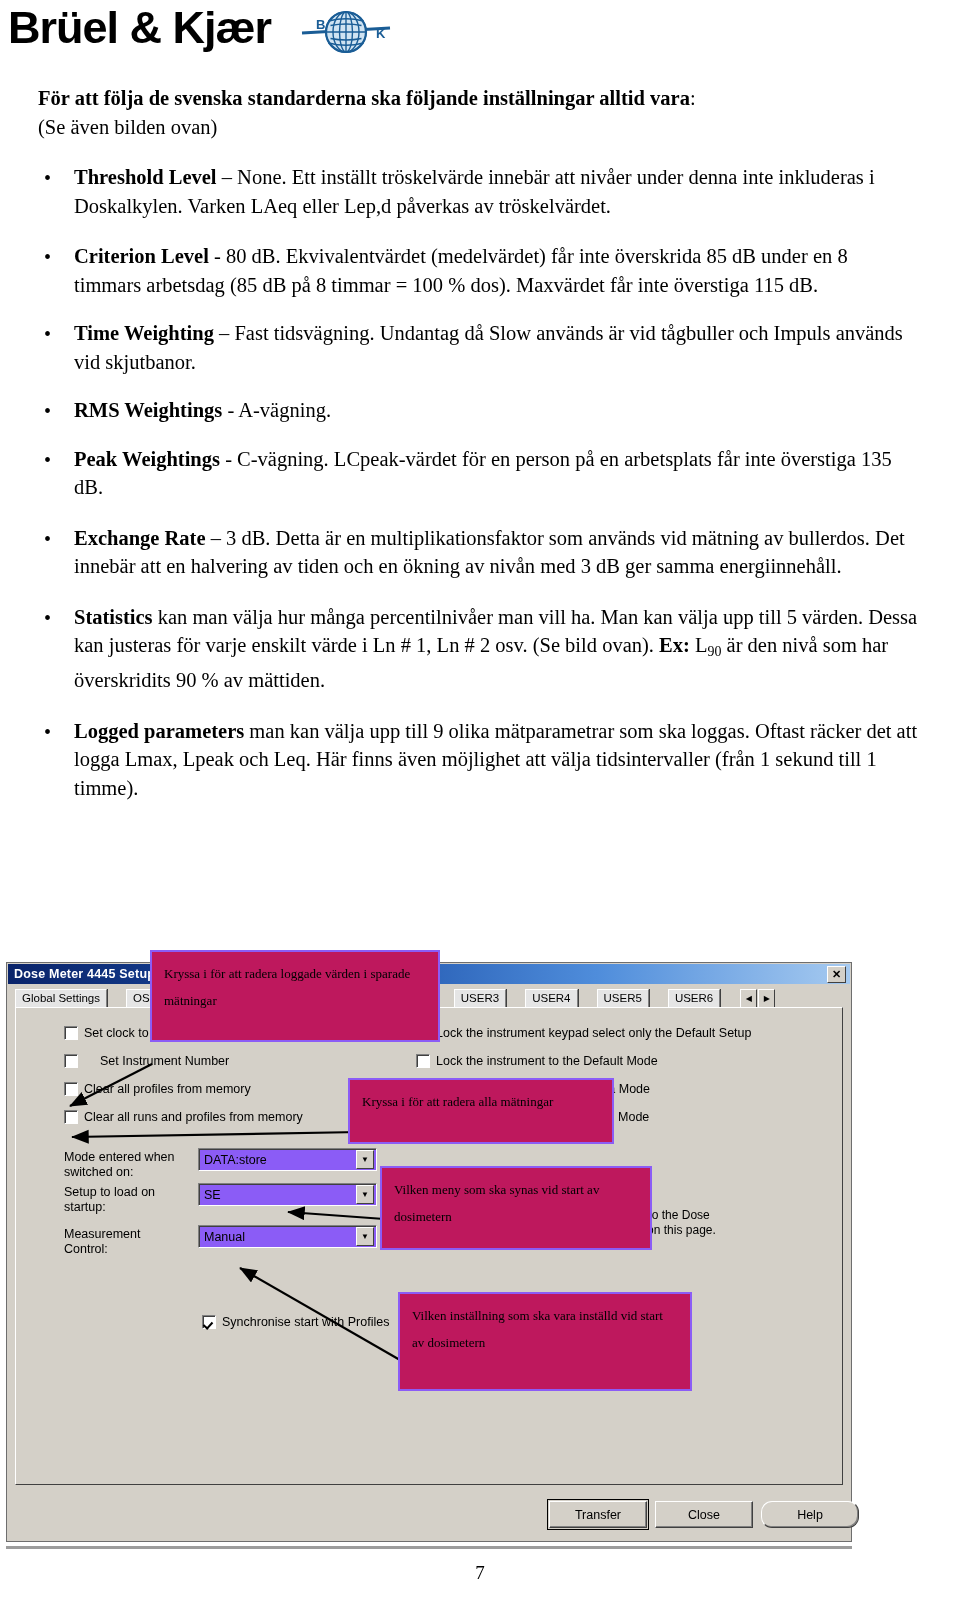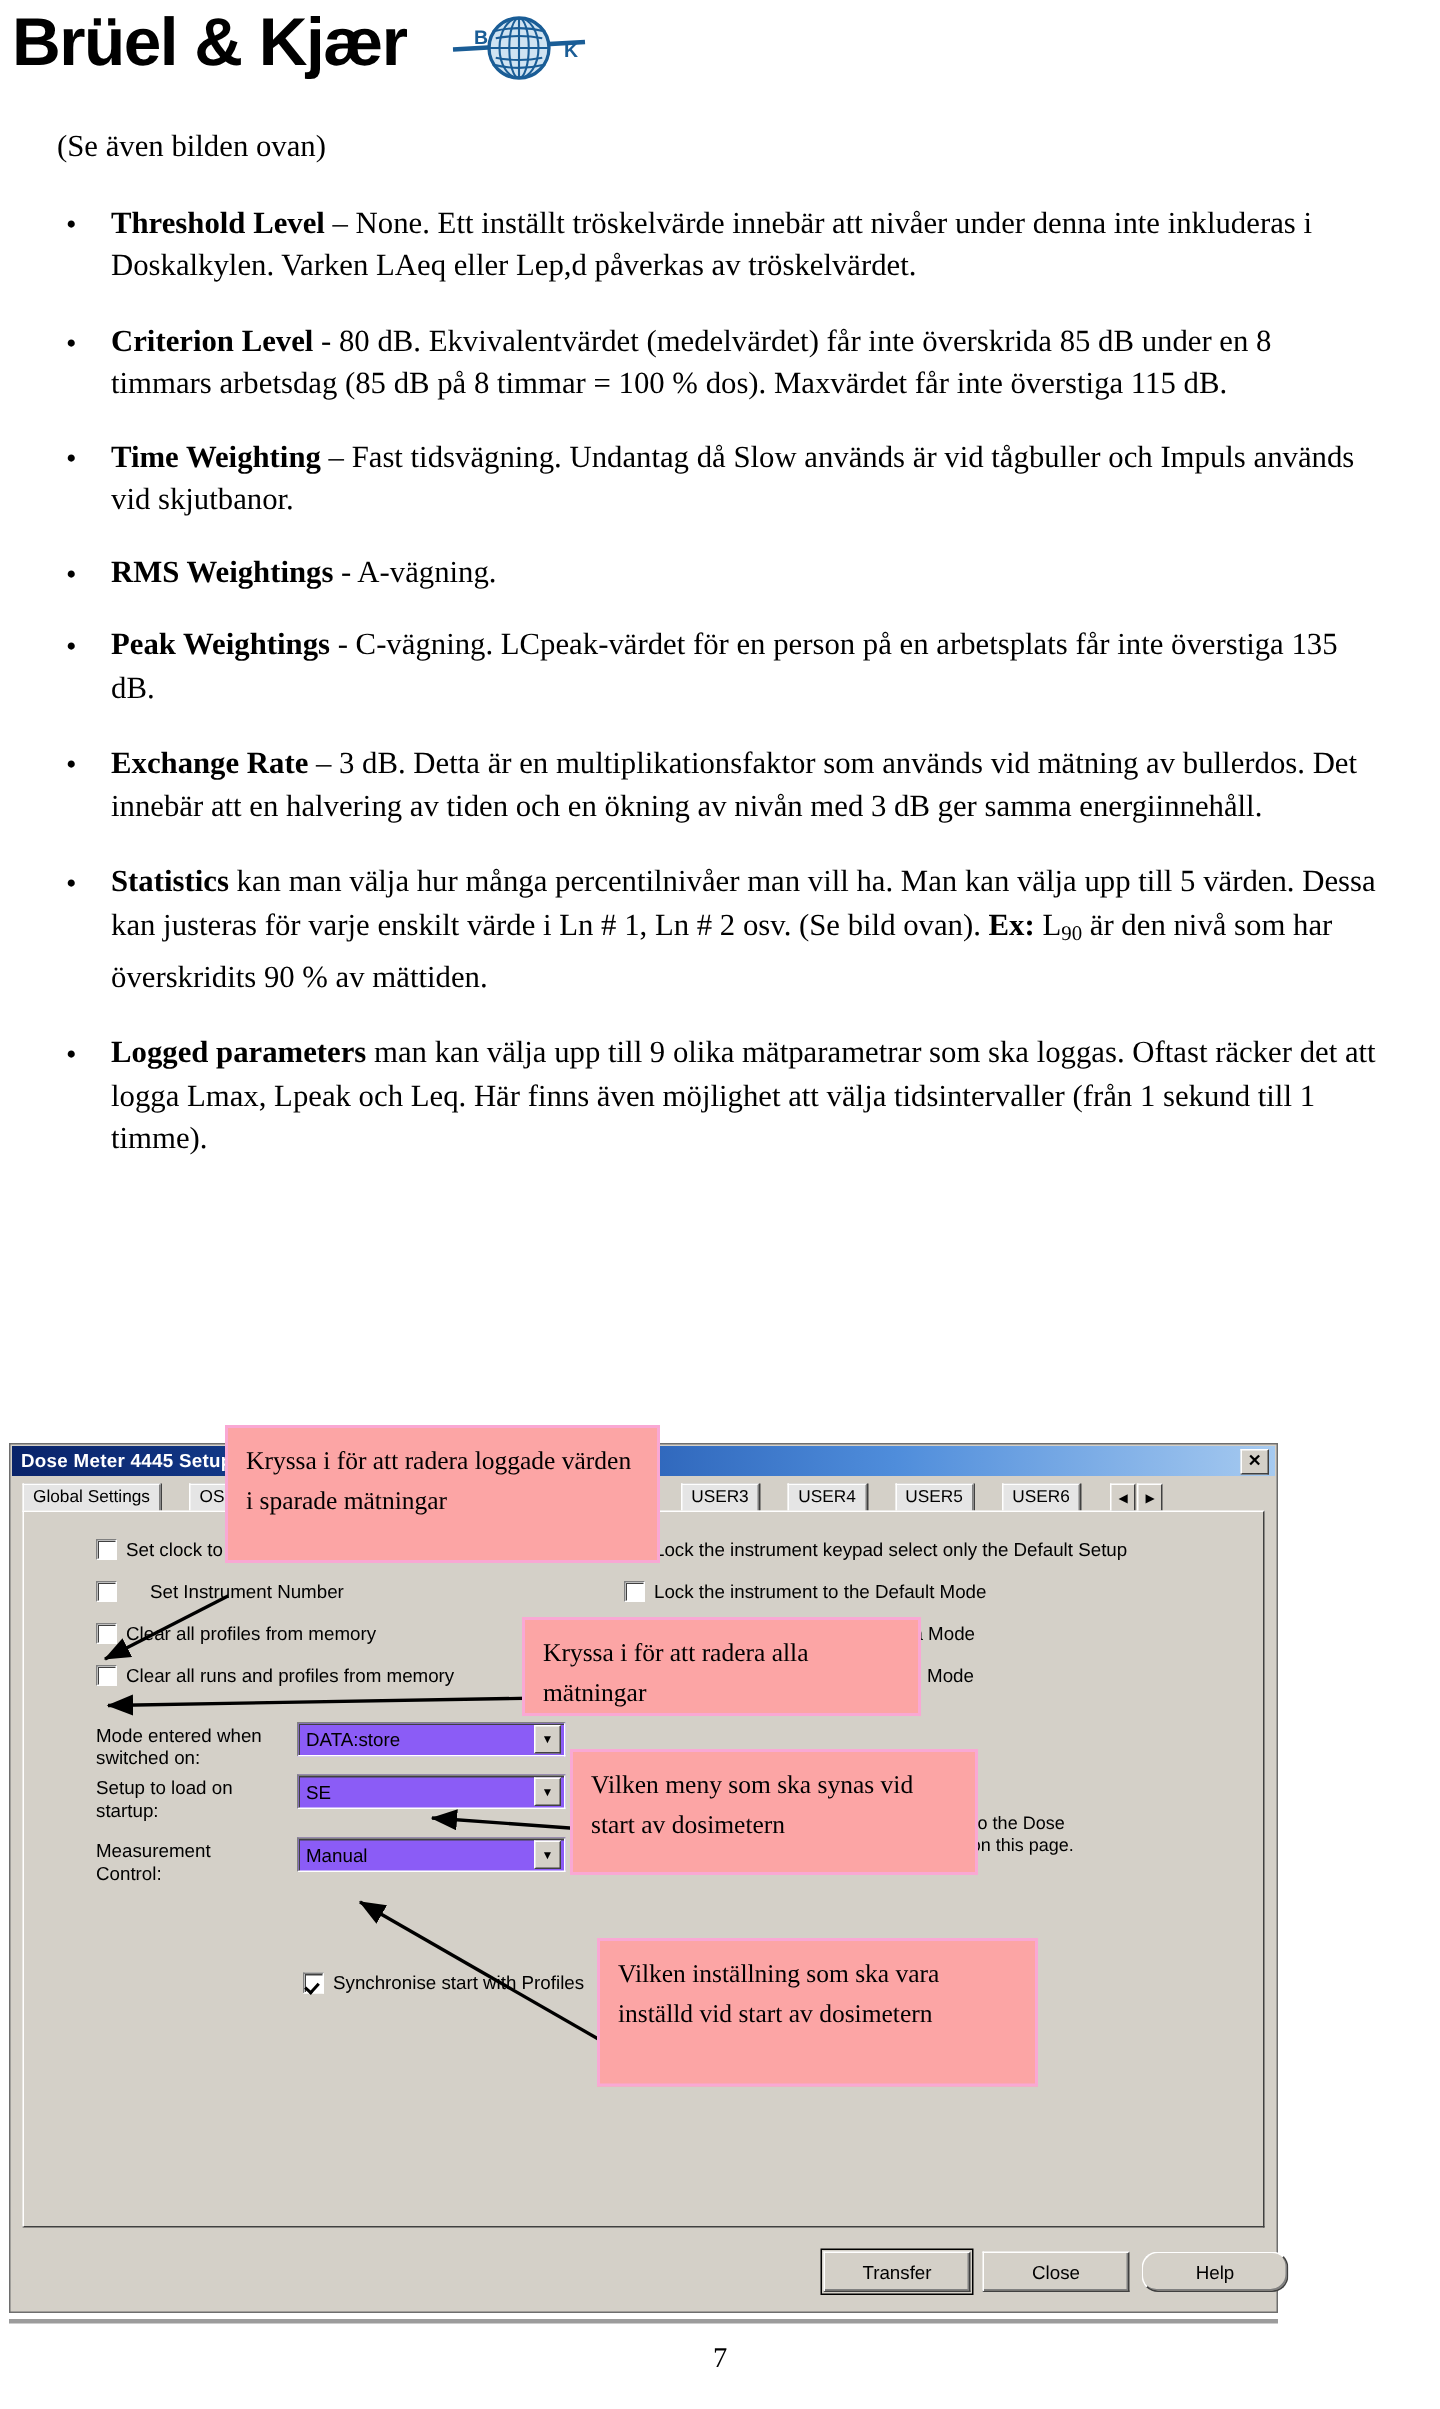--- a/index.html
+++ b/index.html
@@ -136,23 +136,23 @@
   .dbtn{
     position:absolute;top:8px;width:96px;height:25px;background:#d4d0c8;
     border:1px solid #fff;border-right-color:#404040;border-bottom-color:#404040;
     box-shadow:inset -1px -1px 0 #808080;
     font-size:12.5px;display:flex;align-items:center;justify-content:center;color:#000;
   }
   .dbtn.default{outline:1px solid #000;outline-offset:1px;}
 
   
   .callout{
-    position:absolute;background:#fca5a5;border:2px solid #f9a8d4;
+    position:absolute;background:#be185d;border:2px solid #8b5cf6;
     font-family:"Liberation Serif", serif;
-    font-size:17px;line-height:27px;color:#000;
+    font-size:13px;line-height:27px;color:#000;
     padding:8px 12px;box-sizing:border-box;
   }
   #svg-arrows{position:absolute;left:0;top:940px;width:960px;height:480px;pointer-events:none;}
 
   
   #footer-rule{position:absolute;left:6px;top:1546px;width:846px;height:3px;background:#9c9c9c;}
   #pagenum{
     position:absolute;left:0;top:1562px;width:960px;text-align:center;
     font-size:19px;font-family:"Liberation Serif", serif;color:#000;
   }
@@ -175,20 +175,23 @@
       <path d="M34.5 17.5 Q50 14.5 65.5 17.5"></path>
       <path d="M34.5 30.5 Q50 33.5 65.5 30.5"></path>
       <circle cx="50" cy="24" r="20" fill="none" stroke="#1a5d96" stroke-width="2.2"></circle>
     </g>
     <text x="20" y="21" font-family="Liberation Sans, sans-serif" font-size="13" font-weight="bold" fill="#1a5d96">B</text>
     <text x="80" y="30" font-family="Liberation Sans, sans-serif" font-size="13" font-weight="bold" fill="#1a5d96">K</text>
   </svg>
 </div>
 
 <div id="doc">
+  <div class="lead">
+    <span>För att följa de svenska standarderna ska följande inställningar alltid vara</span><span class="tail">:</span>
+  </div>
   <div class="subline">(Se även bilden ovan)</div>
 
   <ul class="bullets">
     <li>
       <span class="dot">•</span>
       <b class="term">Threshold Level</b><span> – None. Ett inställt tröskelvärde innebär att nivåer under denna inte inkluderas i Doskalkylen. Varken LAeq eller Lep,d påverkas av tröskelvärdet.</span>
     </li>
     <li>
       <span class="dot">•</span>
       <b class="term">Criterion Level</b><span> - 80 dB. Ekvivalentvärdet (medelvärdet) får inte överskrida 85 dB under en 8 timmars arbetsdag (85 dB på 8 timmar = 100 % dos). Maxvärdet får inte överstiga 115 dB.</span>

